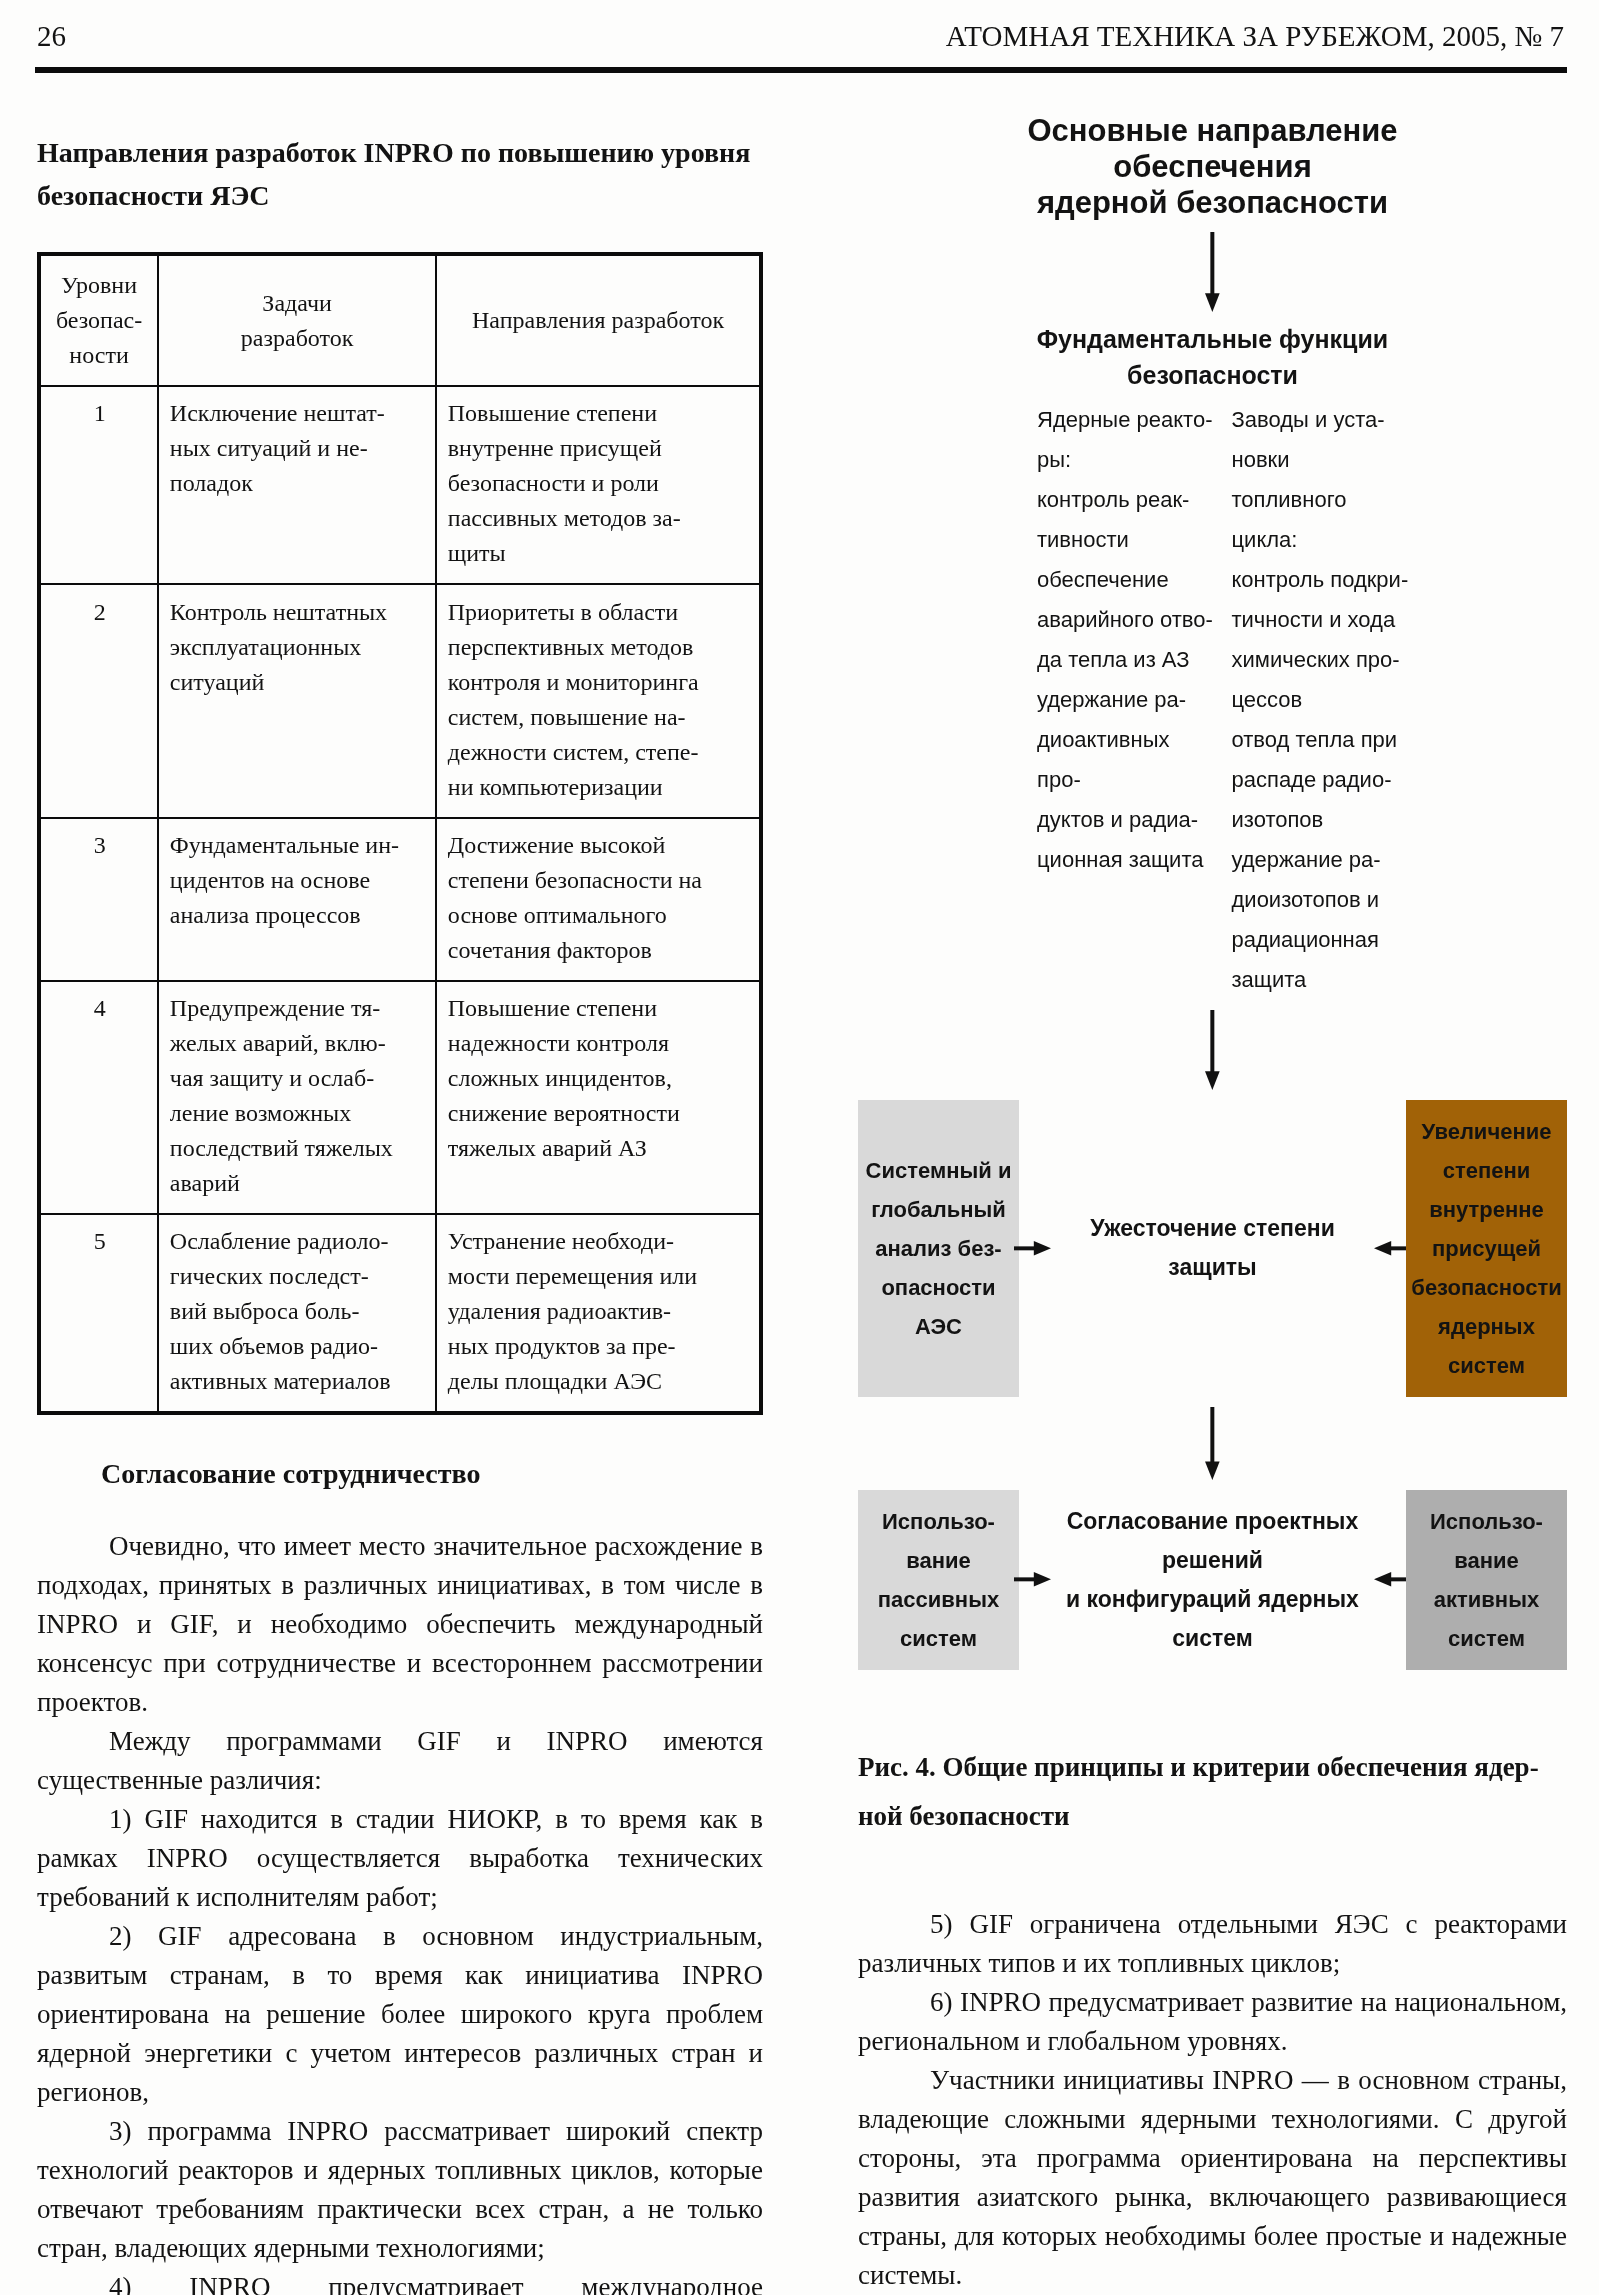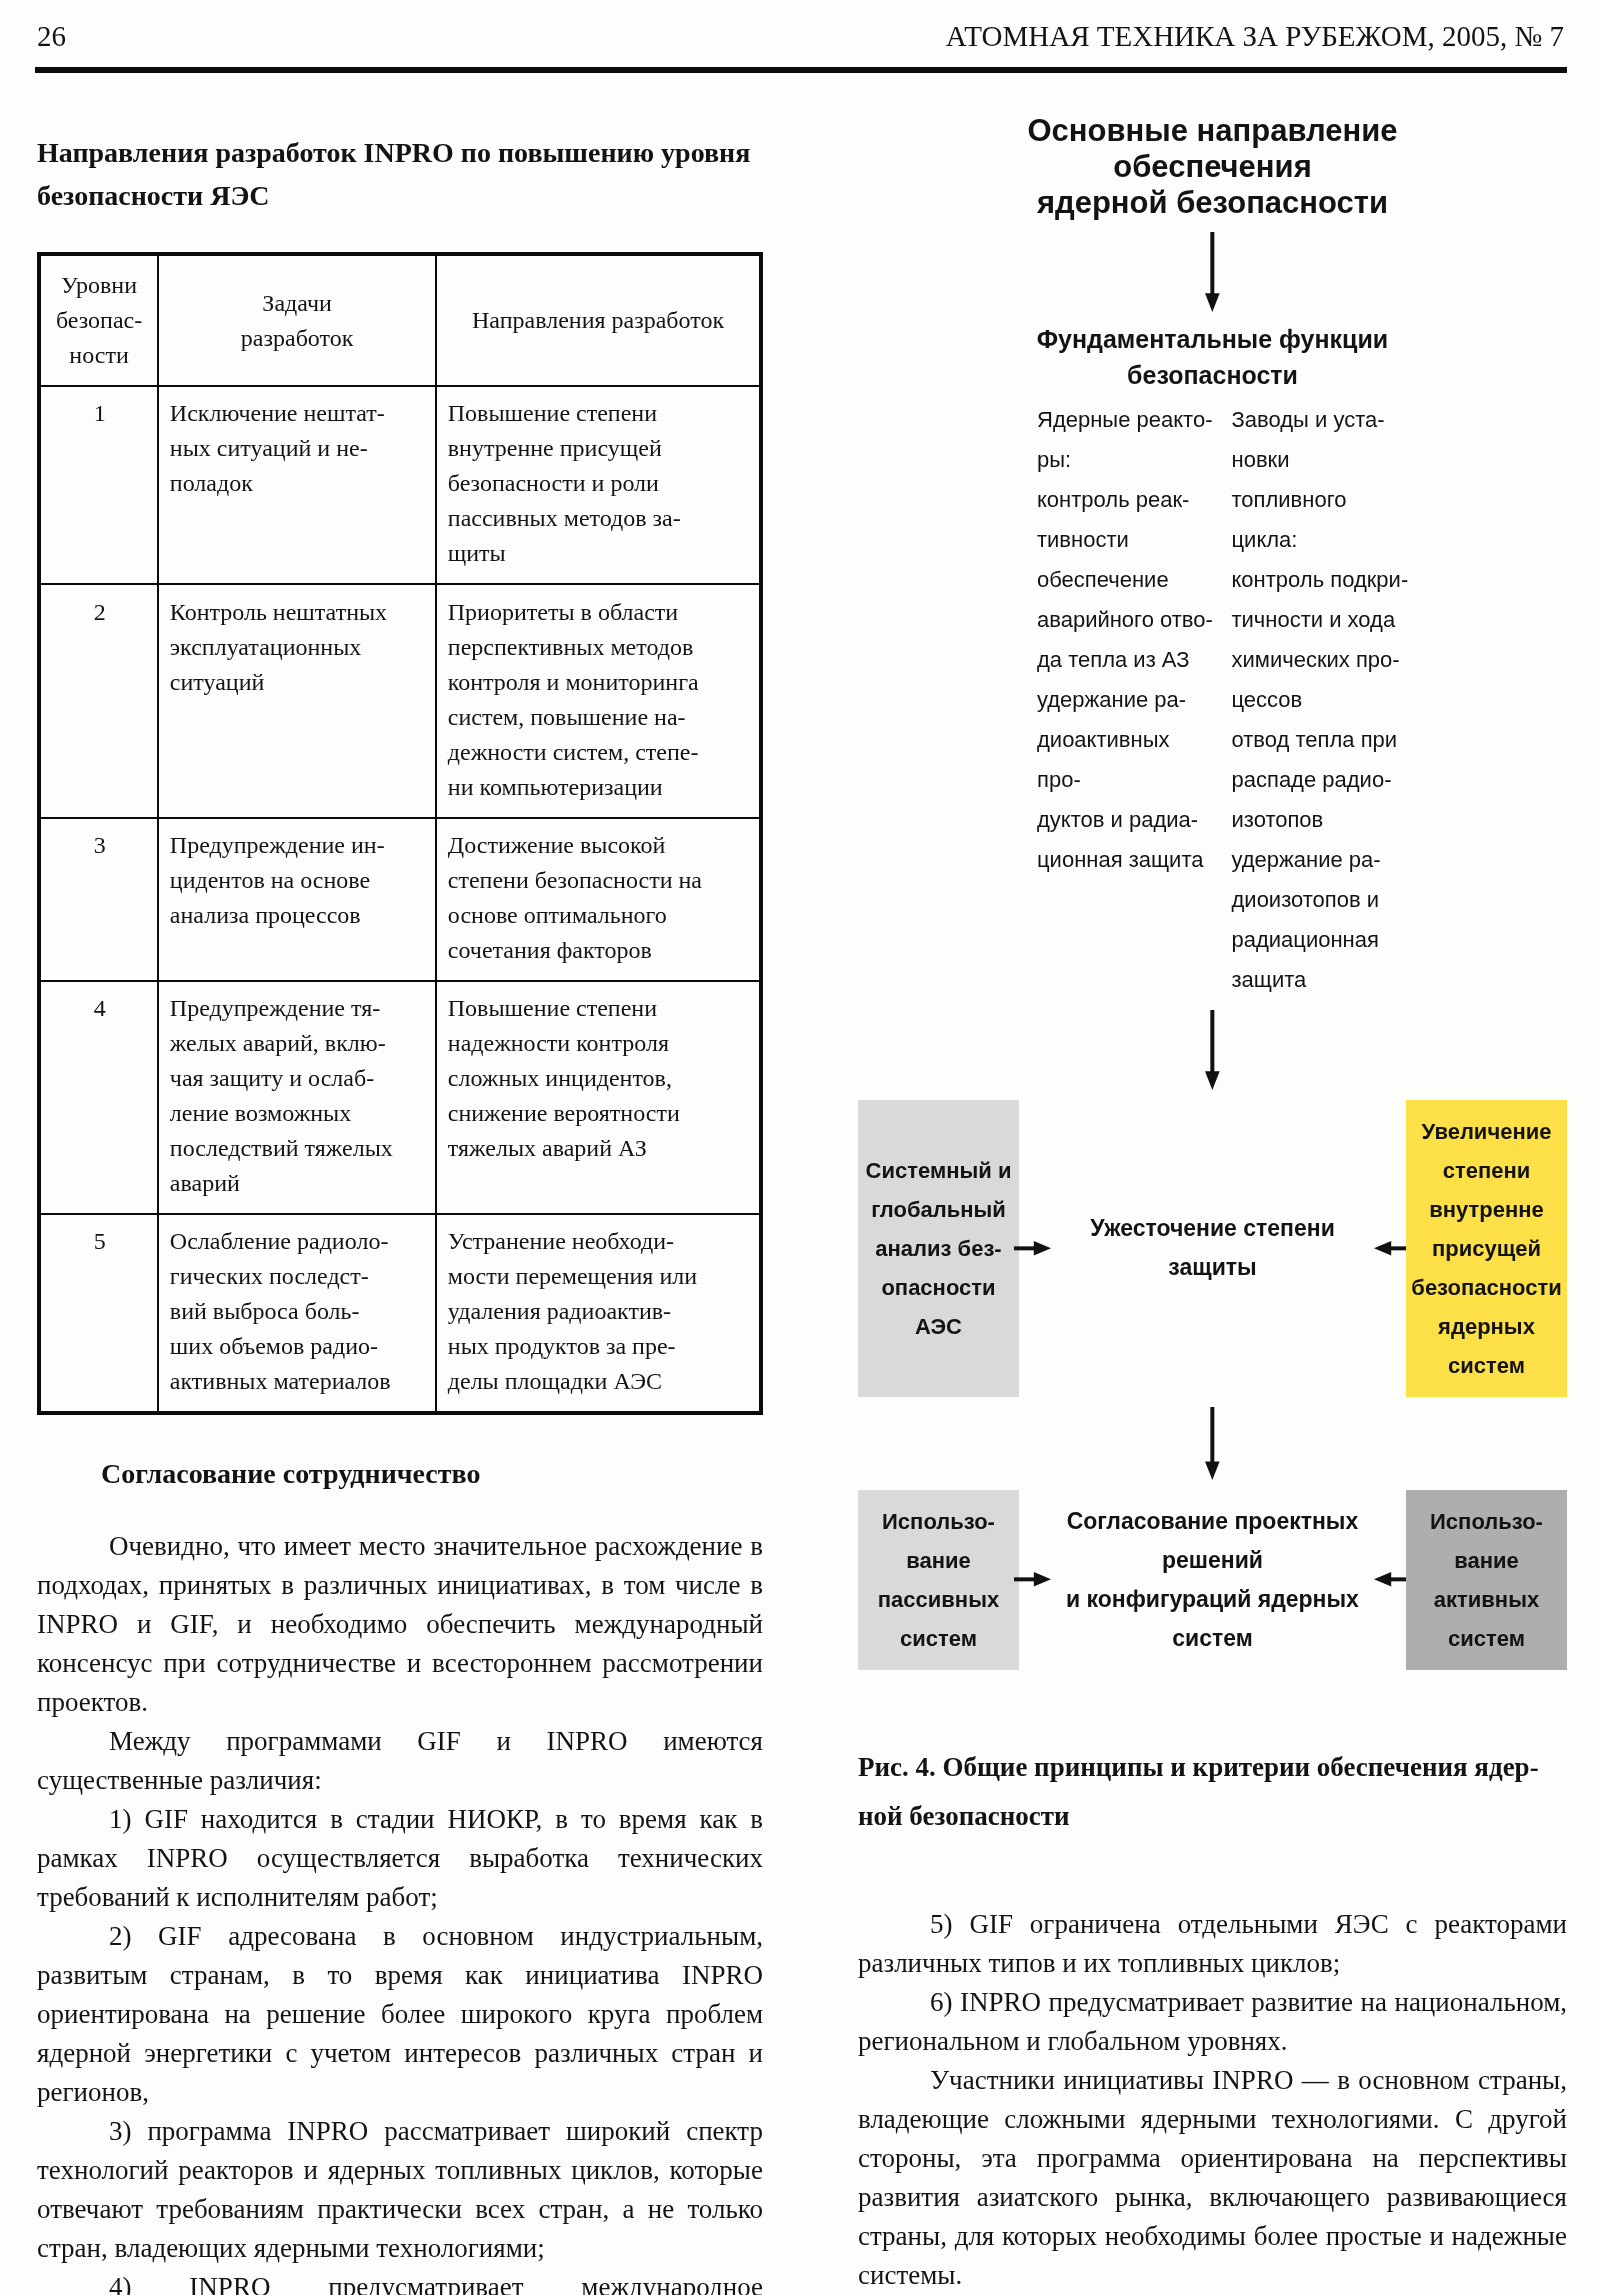--- a/index.html
+++ b/index.html
@@ -152,21 +152,21 @@
 ситуаций</td>
           <td>Приоритеты в области
 перспективных методов
 контроля и мониторинга
 систем, повышение на-
 дежности систем, степе-
 ни компьютеризации</td>
         </tr>
         <tr>
           <td class="level-num">3</td>
-          <td>Предупреждение ин-
+          <td>Фундаментальные ин-
 цидентов на основе
 анализа процессов</td>
           <td>Достижение высокой
 степени безопасности на
 основе оптимального
 сочетания факторов</td>
         </tr>
         <tr>
           <td class="level-num">4</td>
           <td>Предупреждение тя-
@@ -266,21 +266,21 @@
           <line x1="0" y1="14" x2="38" y2="14"></line>
           <polygon points="56,14 30,3 30,25"></polygon>
         </svg>
         <div class="dg-mid">
           <p class="dg-mid-title">Ужесточение степени защиты</p>
         </div>
         <svg class="dg-harrow" width="37" height="18.7" viewBox="0 0 56 28">
           <line x1="56" y1="14" x2="18" y2="14"></line>
           <polygon points="0,14 26,3 26,25"></polygon>
         </svg>
-        <div class="dg-box" style="background:#fde047">Увеличение
+        <div class="dg-box" style="background:#a16207">Увеличение
 степени
 внутренне
 присущей
 безопасности
 ядерных
 систем</div>
       </div>
 
       <svg class="dg-arrow-down" width="18.7" height="73" viewBox="0 0 28 110">
         <line x1="14" y1="0" x2="14" y2="88"></line>

